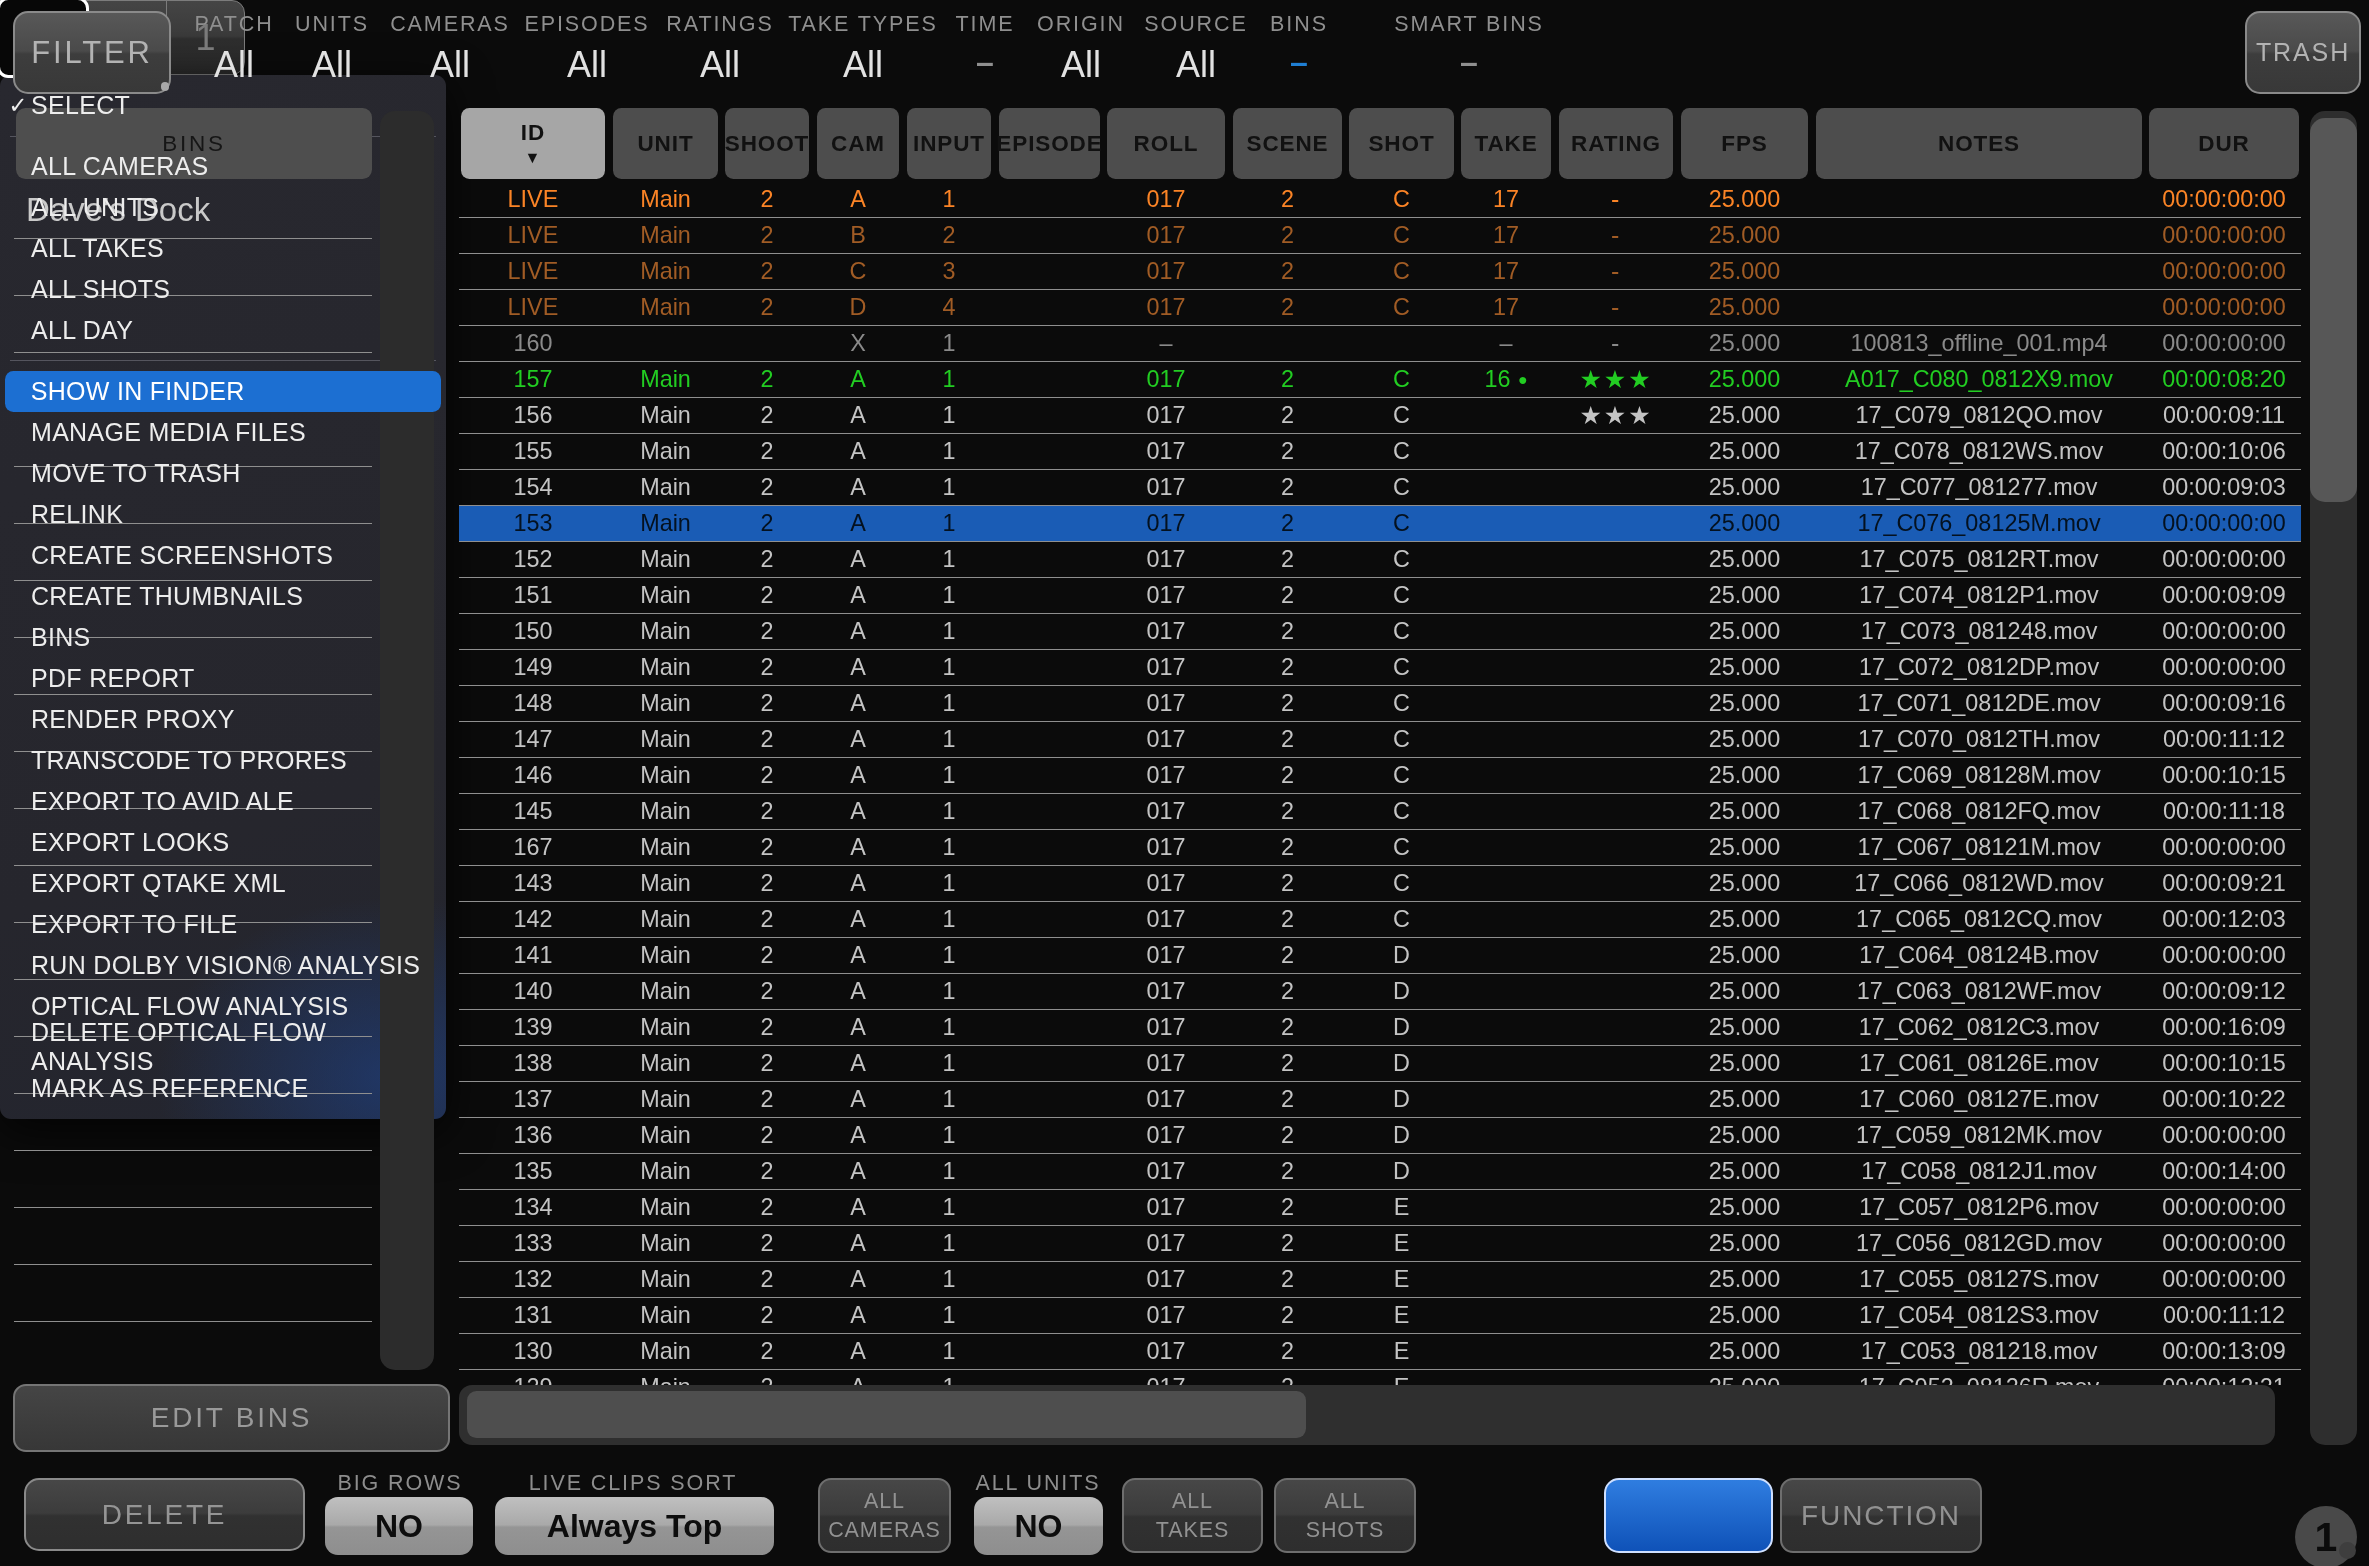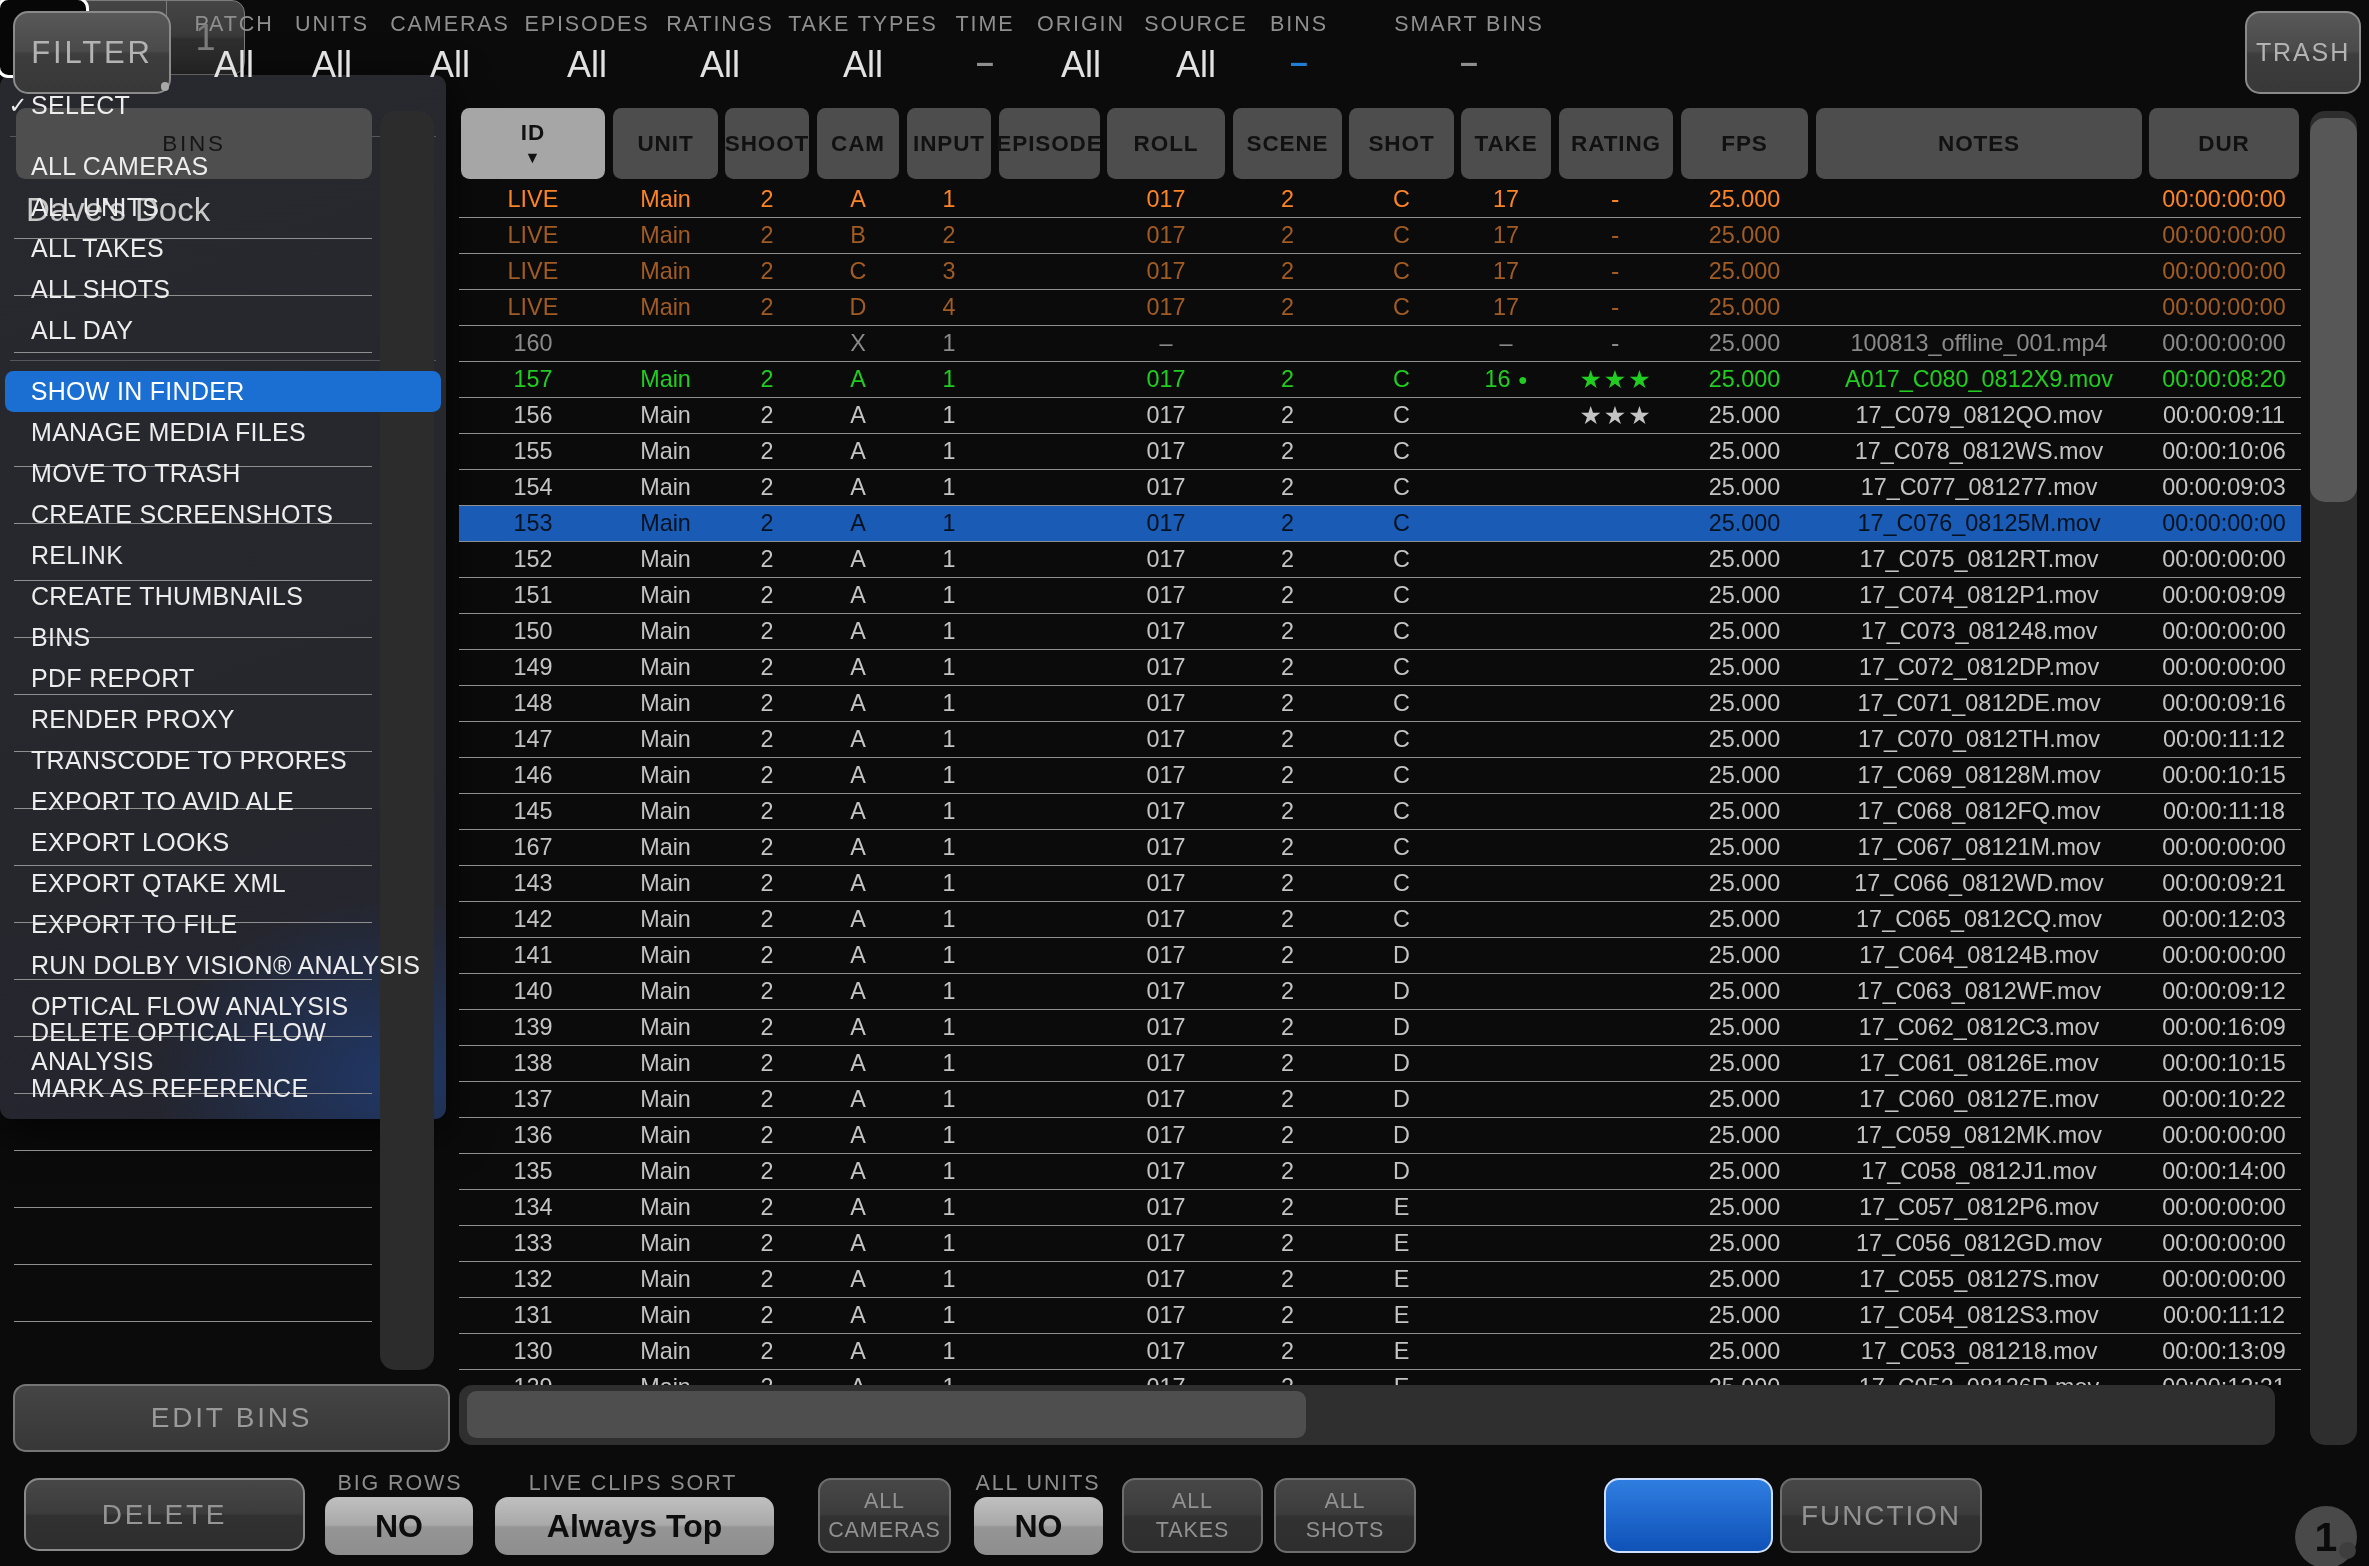--- a/index.html
+++ b/index.html
@@ -1009,28 +1009,28 @@
       <div class="mitem">
 
         <span>MANAGE MEDIA FILES</span>
       </div>
       <div class="mitem">
 
         <span>MOVE TO TRASH</span>
       </div>
       <div class="mitem">
 
+        <span>RELINK</span>
+      </div>
+      <div class="mitem">
+
         <span>CREATE SCREENSHOTS</span>
       </div>
       <div class="mitem">
 
-        <span>RELINK</span>
-      </div>
-      <div class="mitem">
-
         <span>CREATE THUMBNAILS</span>
       </div>
       <div class="mitem">
 
         <span>BINS</span>
       </div>
       <div class="mitem">
 
         <span>PDF REPORT</span>
       </div>

